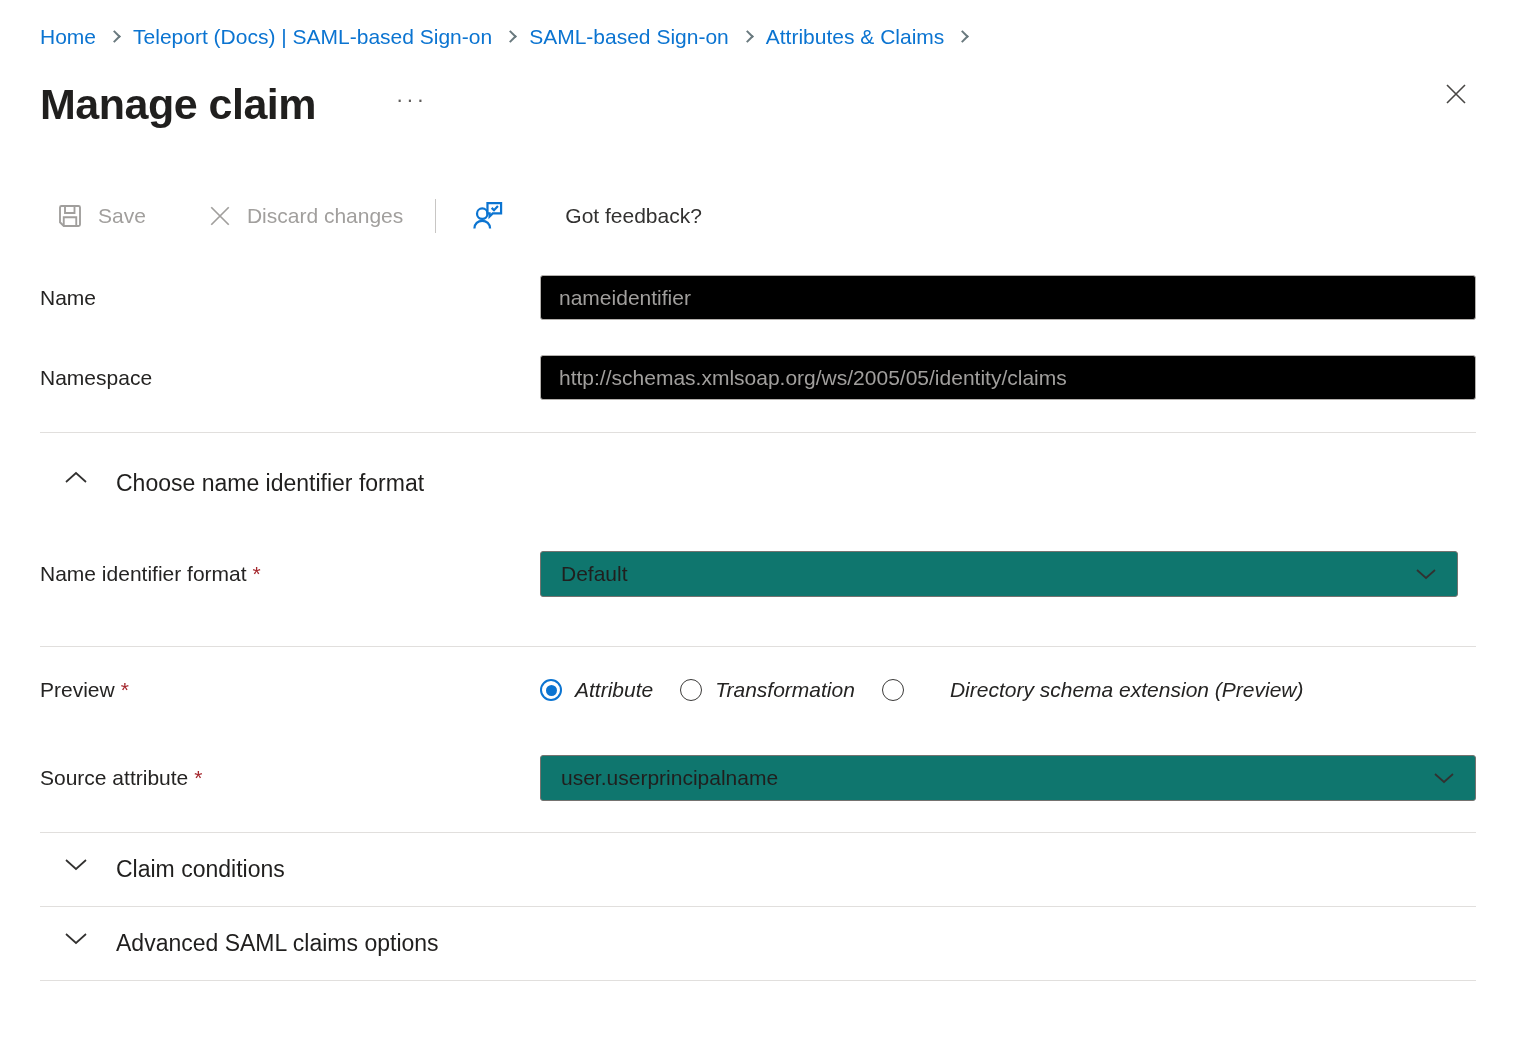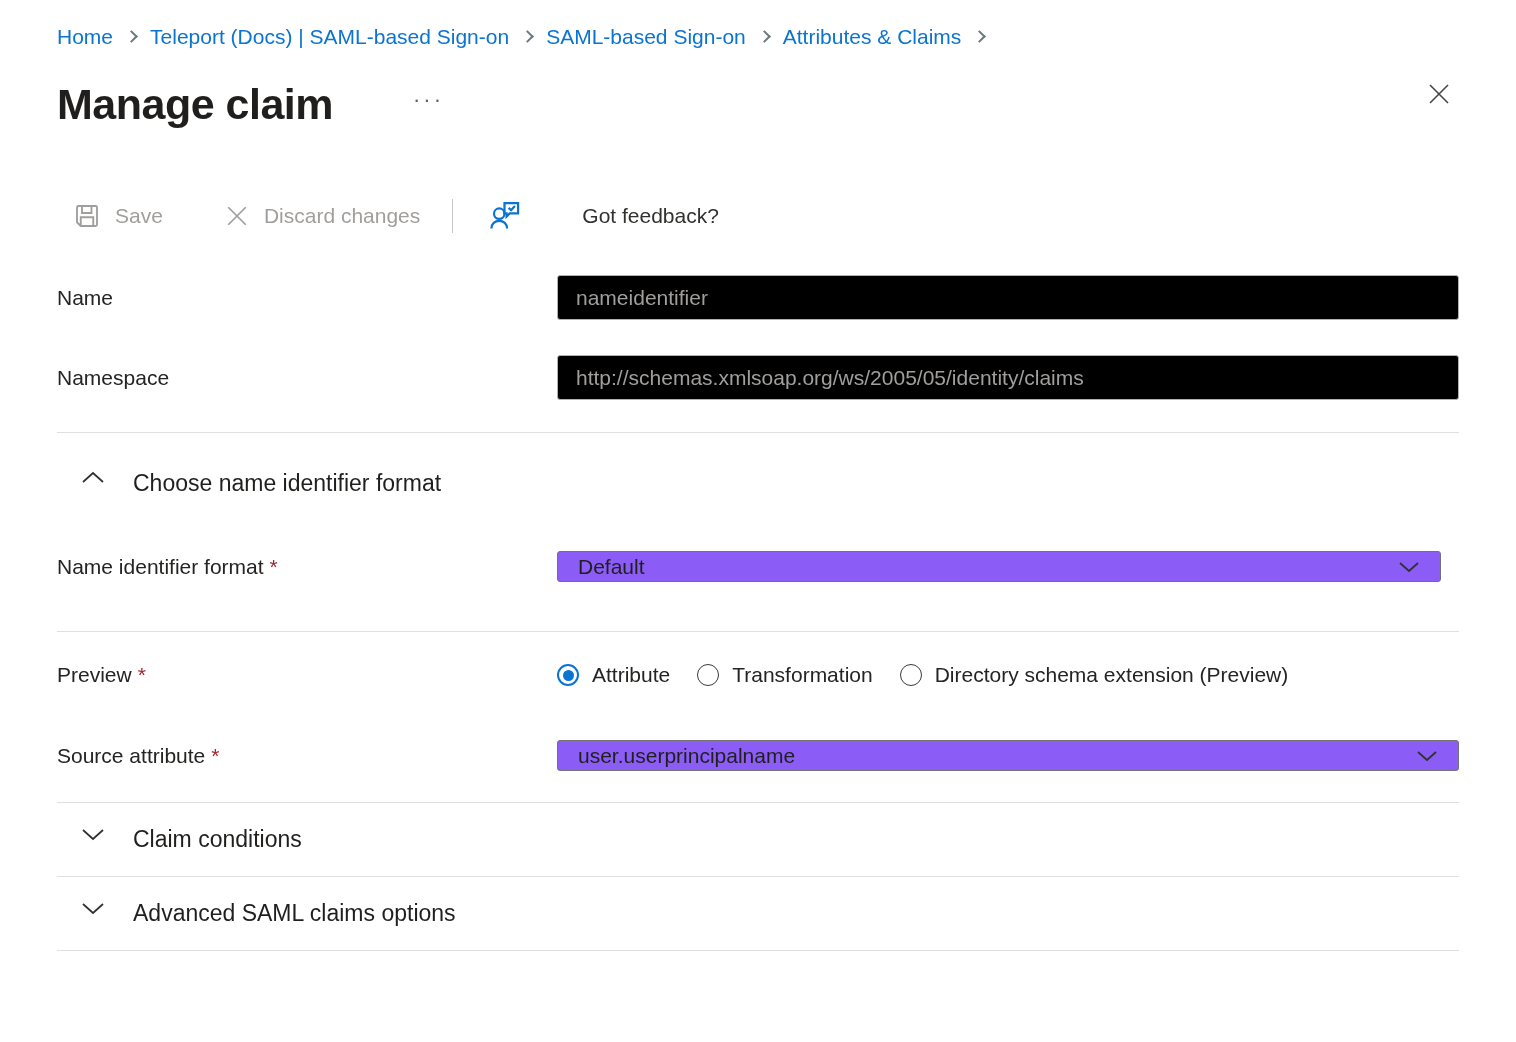--- a/index.html
+++ b/index.html
@@ -1,21 +1,21 @@
 <!DOCTYPE html>
 <html><head>
 <meta charset="utf-8">
 <style>
   * { margin: 0; padding: 0; box-sizing: border-box; }
   html, body { width: 1516px; height: 1042px; background: #ffffff; overflow: hidden; }
   body {
     font-family: "Liberation Sans", "DejaVu Sans", sans-serif;
     color: #323130;
   }
-  .page { padding: 0 57px; }
+  .page { padding: 0 40px; }
 
   
   .breadcrumb {
     padding-top: 23px;
     display: flex;
     align-items: center;
     font-size: 21px;
     line-height: 27px;
     white-space: nowrap;
   }
@@ -120,24 +120,24 @@
   }
   .text-input:disabled,
   .text-input[disabled] {
     background: #000000;
     border: 1px solid #b3b0ad;
     color: #a19f9d;
   }
 
   .dropdown {
     width: 100%;
-    height: 31px;
+    height: 46px;
     border: 1px solid #757370;
     border-radius: 3px;
-    background: #8b5cf6;
+    background: #0f766e;
     display: flex;
     align-items: center;
     justify-content: space-between;
     padding: 0 20px;
     font-size: 21px;
     color: #201f1e;
     cursor: pointer;
   }
   .dropdown.short { width: calc(100% - 18px); }
 
@@ -159,28 +159,29 @@
     font-size: 23px;
     color: #201f1e;
   }
   .sec-open    { margin-top: 14px; padding-bottom: 16px; }
 
   
   .radio-group {
     display: flex;
     align-items: center;
     flex: 1 1 auto;
+    font-style: italic;
   }
   .radio-option {
     display: flex;
     align-items: center;
     cursor: pointer;
     margin-right: 27px;
   }
-  .radio-option:last-child { margin-right: 12px; }
+  .radio-option:last-child { margin-right: 12px; gap: 33px; }
   .radio-circle {
     width: 22px; height: 22px;
     border-radius: 50%;
     border: 1.5px solid #3b3a39;
     background: #fff;
     margin-right: 13px;
     flex: 0 0 auto;
     position: relative;
   }
   .radio-option.selected .radio-circle {

